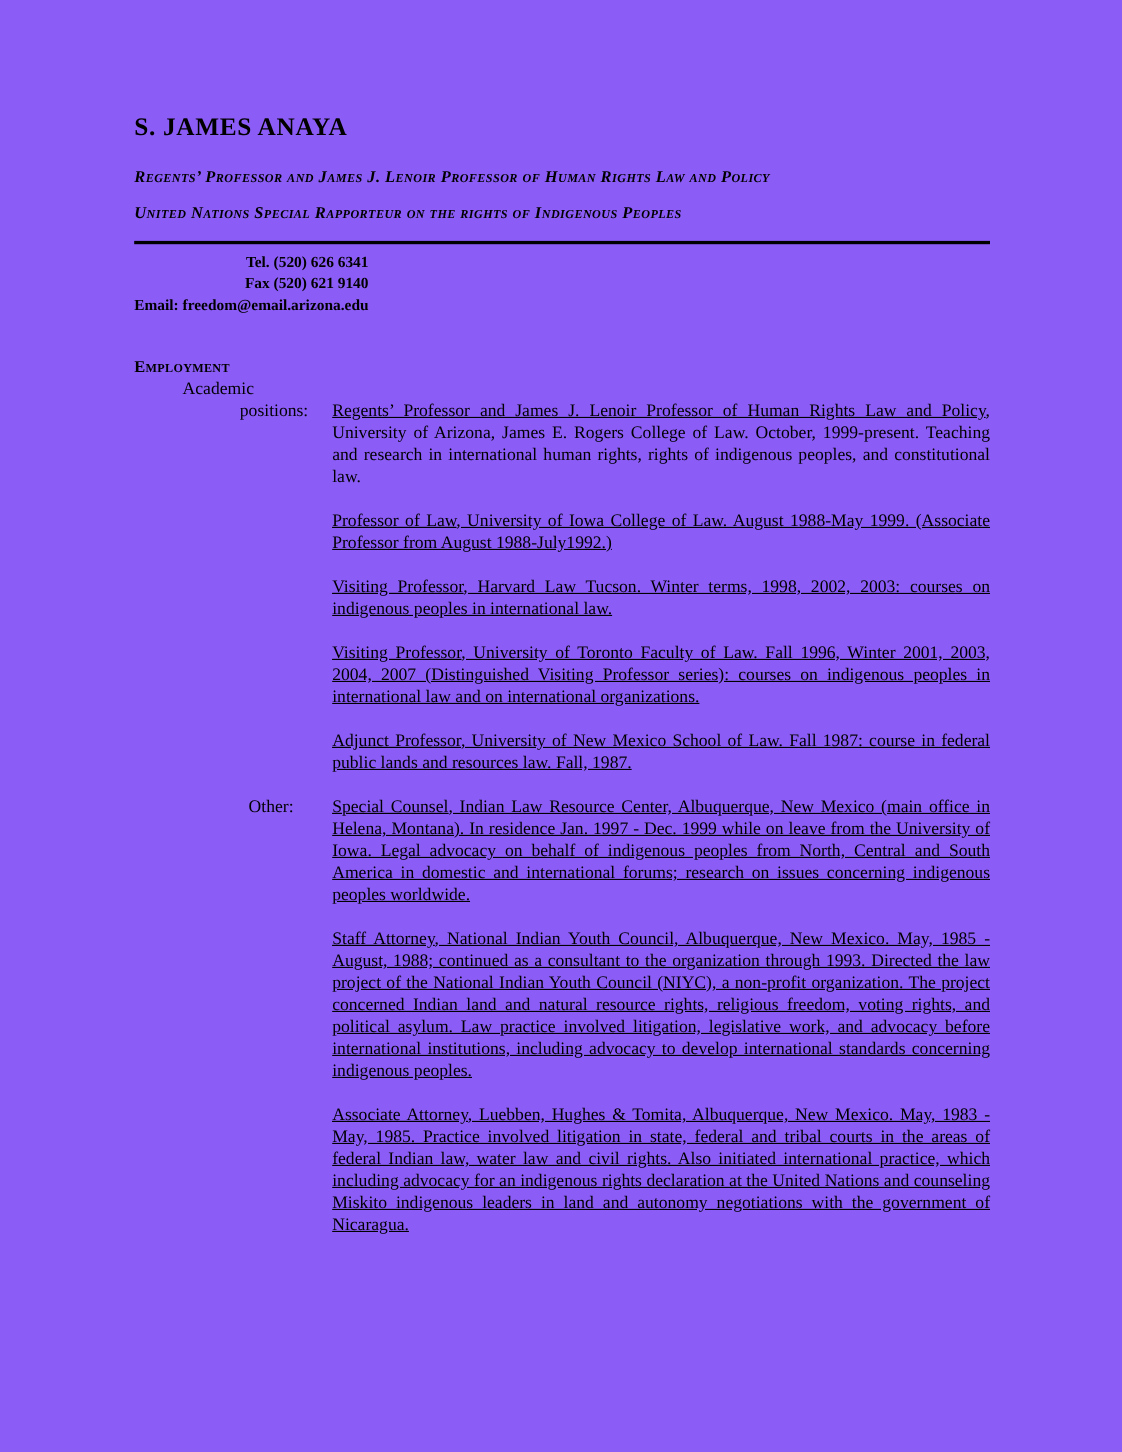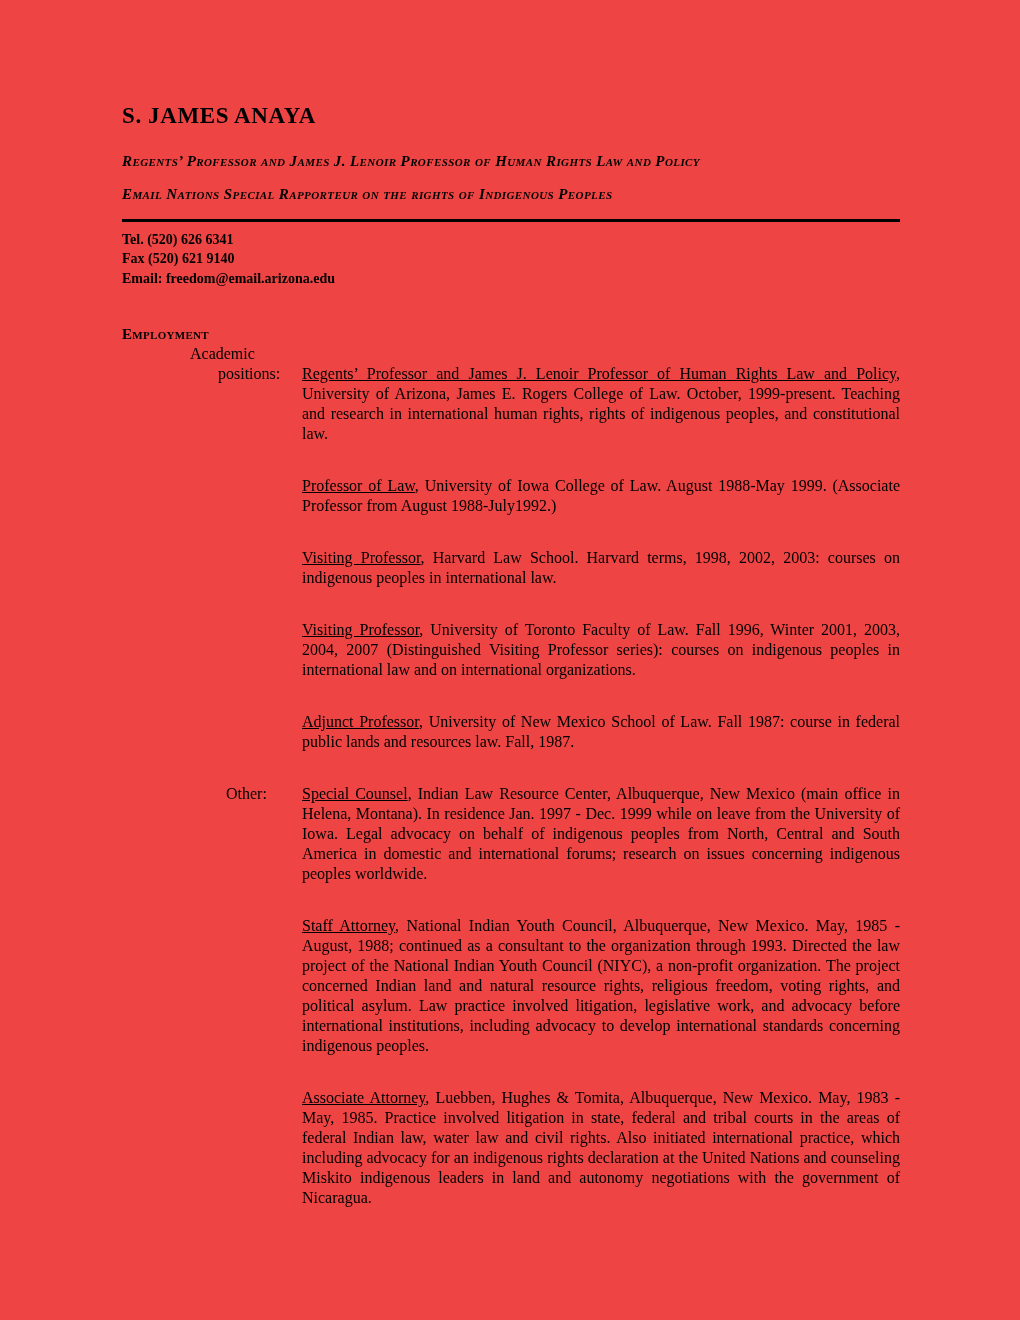--- a/index.html
+++ b/index.html
@@ -1,21 +1,21 @@
 <!DOCTYPE html>
 <html><head>
 <meta charset="utf-8">
 <style>
   html, body { margin: 0; padding: 0; background: #e8e8e8; }
   .page {
     position: relative;
     width: 1020px;
     height: 1320px;
     margin: 0 auto;
-    background: #ef4444;
+    background: #8b5cf6;
     box-sizing: border-box;
     padding: 104px 120px 0 122px;
     font-family: "Liberation Serif", "DejaVu Serif", serif;
     color: #000;
     overflow: hidden;
   }
   .doc-title {
     font-size: 23px;
     font-weight: bold;
     letter-spacing: 0.6px;
@@ -35,57 +35,57 @@
     background: #000;
     margin: 8px 0 8px 0;
   }
   .contact {
     display: flex;
     justify-content: space-between;
     font-weight: bold;
     font-size: 14px;
     line-height: 19.3px;
   }
-  .contact-right { }
+  .contact-right { text-align: right; }
   .employment {
     margin-top: 36px;
     font-size: 16px;
     line-height: 20px;
   }
   .section-heading {
     font-weight: bold;
     font-variant: small-caps;
     font-size: 15px;
     letter-spacing: 0.3px;
     line-height: 20px;
   }
   .academic-label {
-    margin-left: 68px;
+    margin-left: 44px;
     line-height: 20px;
   }
   .entry { position: relative; }
-  .entry + .entry { margin-top: 32px; }
+  .entry + .entry { margin-top: 20px; text-decoration: underline; }
   .side-label { position: absolute; top: 0; }
   .side-label.positions { left: 96px; }
   .side-label.other { left: 104px; }
   .entry-body {
     margin: 0 0 0 180px;
     text-align: justify;
   }
   .utitle { text-decoration: underline; }
 </style>
 </head>
 <body>
 
 <div class="page">
 
   <header>
     <h1 class="doc-title">S. JAMES ANAYA</h1>
     <div class="subtitle">Regents’ Professor and James J. Lenoir Professor of Human Rights Law and Policy</div>
-    <div class="subtitle">Email Nations Special Rapporteur on the rights of Indigenous Peoples</div>
+    <div class="subtitle">United Nations Special Rapporteur on the rights of Indigenous Peoples</div>
     <div class="rule"></div>
 
     <div class="contact">
       <div class="contact-right">
         <div>Tel. (520) 626 6341</div>
         <div>Fax (520) 621 9140</div>
         <div>Email: freedom@email.arizona.edu</div>
       </div>
     </div>
   </header>
@@ -97,21 +97,21 @@
     <div class="entry">
       <div class="side-label positions">positions:</div>
       <p class="entry-body"><span class="utitle">Regents’ Professor and James J. Lenoir Professor of Human Rights Law and Policy</span><span>, University of Arizona, James E. Rogers College of Law. October, 1999-present. Teaching and research in international human rights, rights of indigenous peoples, and constitutional law.</span></p>
     </div>
 
     <div class="entry">
       <p class="entry-body"><span class="utitle">Professor of Law</span><span>, University of Iowa College of Law. August 1988-May 1999. (Associate Professor from August 1988-July1992.)</span></p>
     </div>
 
     <div class="entry">
-      <p class="entry-body"><span class="utitle">Visiting Professor</span><span>, Harvard Law School. Harvard terms, 1998, 2002, 2003: courses on indigenous peoples in international law.</span></p>
+      <p class="entry-body"><span class="utitle">Visiting Professor</span><span>, Harvard Law Tucson. Winter terms, 1998, 2002, 2003: courses on indigenous peoples in international law.</span></p>
     </div>
 
     <div class="entry">
       <p class="entry-body"><span class="utitle">Visiting Professor</span><span>, University of Toronto Faculty of Law. Fall 1996, Winter 2001, 2003, 2004, 2007 (Distinguished Visiting Professor series): courses on indigenous peoples in international law and on international organizations.</span></p>
     </div>
 
 
     <div class="entry">
       <p class="entry-body"><span class="utitle">Adjunct Professor</span><span>, University of New Mexico School of Law. Fall 1987: course in federal public lands and resources law. Fall, 1987.</span></p>
     </div>

